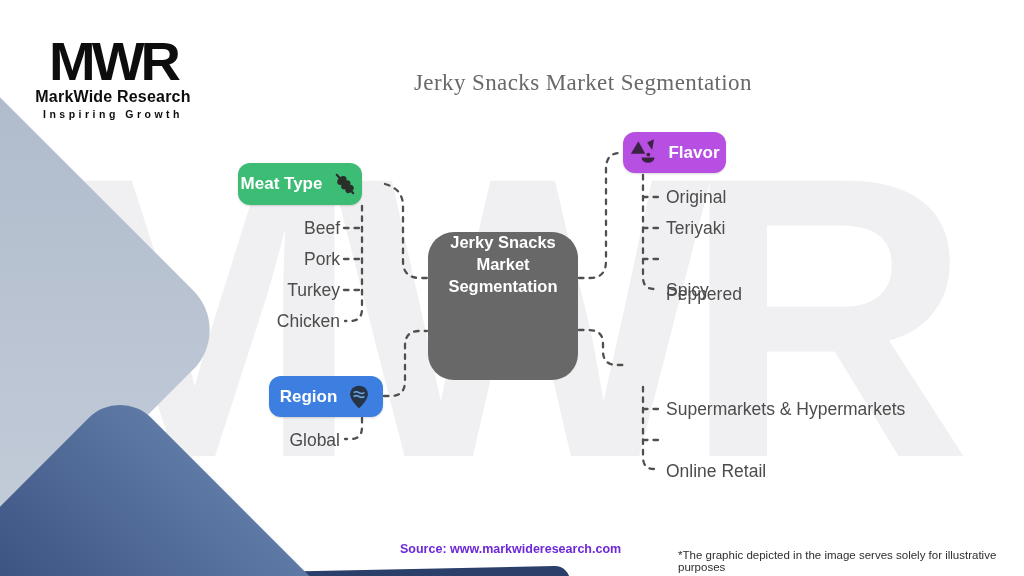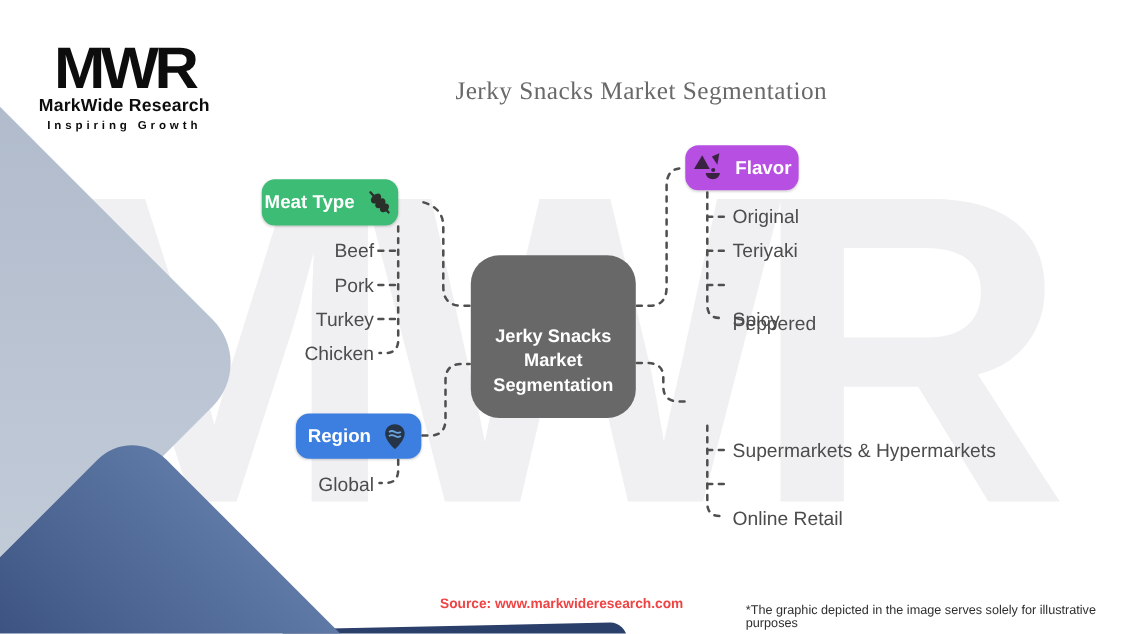--- a/index.html
+++ b/index.html
@@ -27,21 +27,21 @@
 
   .title{position:absolute;left:402px;top:58px;margin:12px;font-size:23px;font-weight:400;
     color:#696969;letter-spacing:0.4px;z-index:5;font-family:Liberation Serif, serif;}
 
   .connectors{position:absolute;left:0;top:0;width:1024px;height:576px;z-index:3;}
 
   
   .center-node{position:absolute;left:428px;top:232px;width:150px;height:148px;
     background:#686868;border-radius:26px;z-index:4;color:#ffffff;
     display:flex;flex-direction:column;align-items:center;justify-content:flex-start;
-    padding-top:64px;box-sizing:border-box;font-size:16.5px;font-weight:700;line-height:1.32;
+    box-sizing:border-box;font-size:16.5px;font-weight:700;line-height:1.32;
     text-align:center;}
 
   
   .branch-node{position:absolute;z-index:4;display:flex;align-items:center;justify-content:center;
     gap:9px;border-radius:12px;color:#ffffff;font-weight:700;font-size:17px;
     box-shadow:0 1px 2px rgba(0,0,0,0.15);}
   #node-meat-type{left:238px;top:163px;width:124px;height:42px;background:#3cbc74;}
   #node-flavor{left:623px;top:132px;width:103px;height:41px;background:#b750e2;}
   #node-region{left:269px;top:376px;width:114px;height:41px;background:#3d7fe0;}
   #node-distribution{left:624px;top:345px;width:216px;height:41px;background:#d9c51b;}
@@ -50,21 +50,21 @@
   
   .item{position:absolute;z-index:4;font-size:17.5px;color:#4c4c4c;line-height:22px;white-space:nowrap;}
   .item-r{right:684px;text-align:right;}
   .item-l{left:666px;text-align:left;}
   #item-beef{top:217px;} #item-pork{top:248px;} #item-turkey{top:279px;} #item-chicken{top:310px;}
   #item-global{top:429px;}
   #item-original{top:186px;} #item-teriyaki{top:217px;} #item-peppered{top:248px;margin-top:35px;} #item-spicy{top:279px;}
   #item-supermarkets{top:398px;} #item-convenience{top:429px;} #item-online{top:460px;}
 
   
-  .source{position:absolute;left:400px;top:542px;font-size:12.5px;font-weight:700;color:#ef4444;z-index:5;}
+  .source{position:absolute;left:400px;top:542px;font-size:12.5px;font-weight:700;color:#6d28d9;z-index:5;}
   .disclaimer{position:absolute;left:678px;top:549px;font-size:11.5px;color:#2e2e2e;z-index:5;}
 </style>
 </head>
 <body>
 
 <div class="canvas">
 
   <div class="watermark">MWR</div>
   <div class="light-diamond"></div>
   <div class="dark-diamond"></div>

